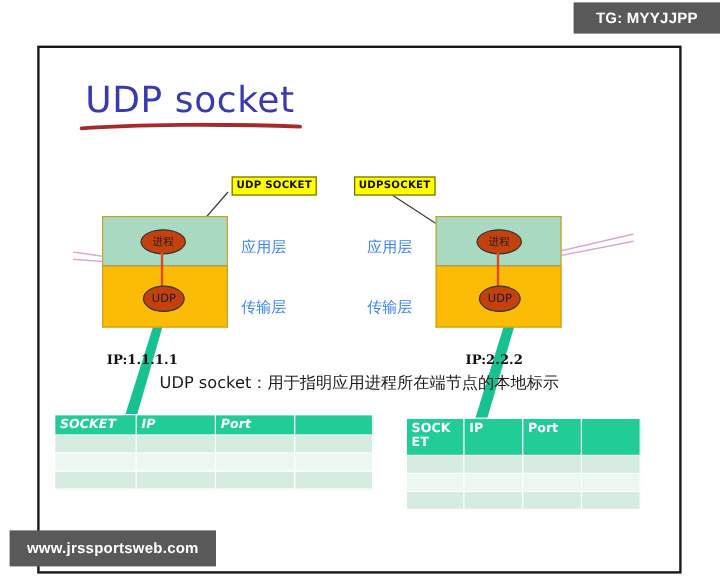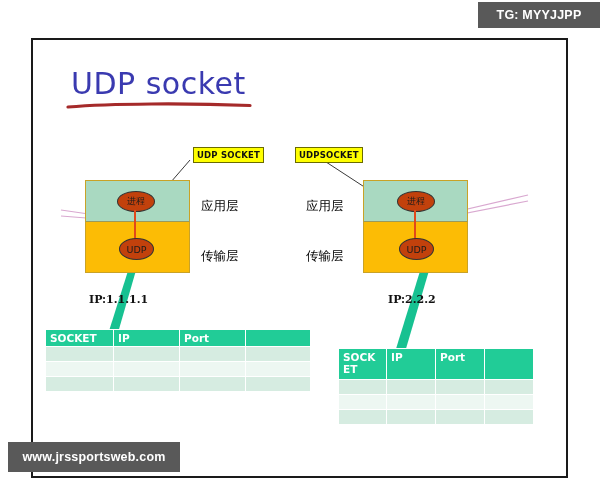--- a/index.html
+++ b/index.html
@@ -43,21 +43,21 @@
 
   
   #lines{position:absolute;left:0;top:0;width:537px;height:400px;pointer-events:none;}
 
   
   .stack{position:absolute;width:105px;height:93px;}
   .layer{position:absolute;left:0;width:105px;box-sizing:border-box;}
   .layer-app{top:0;height:41px;background:#a9d9c1;border:1px solid #c9a227;border-bottom:none;}
   .layer-tr{top:41px;height:52px;background:#fcbc05;border:1px solid #c9a227;border-top:1px solid #9a9a5a;}
   .layer-name{
-    position:absolute;font-size:12.5px;color:#000000;white-space:nowrap;
+    position:absolute;font-size:12.5px;color:#3b82f6;white-space:nowrap;
     font-family:"DejaVu Sans","Liberation Sans",sans-serif;
   }
   .ellipse{
     position:absolute;
     background:#c2410c;border:1px solid #333;border-radius:50%;
     display:flex;align-items:center;justify-content:center;
     font-size:9px;color:#1c1c1c;white-space:nowrap;
     font-family:"DejaVu Sans","Liberation Sans",sans-serif;
   }
   .e-proc{width:36px;height:19px;}
@@ -102,21 +102,21 @@
     text-align:left;padding:2px 4px;border:1px solid #ffffff;
     font-family:"DejaVu Sans","Liberation Sans",sans-serif;
     vertical-align:top;
   }
   .tbl td{
     border:1px solid #ffffff;height:14px;padding:0;
   }
   .tbl tr.r0 td{background:#d6ece1;}
   .tbl tr.r1 td{background:#edf7f2;}
   .tbl tr.r2 td{background:#d6ece1;}
-  #tbl-left{left:12px;top:289px;width:265px;}
+  #tbl-left{left:12px;top:305px;width:265px;font-style:italic;}
   #tbl-right{left:305px;top:308px;width:195px;}
   #tbl-right th{height:26px;}
 </style>
 </head>
 <body>
 
 <div id="stage">
 
   <div class="wm" id="tg-badge">TG: MYYJJPP</div>
 
@@ -161,20 +161,21 @@
       <div class="layer layer-tr"></div>
       <div class="ellipse e-proc" style="left:34px;top:11px;">进程</div>
       <div class="vlink" style="left:51px;top:30px;height:31px;"></div>
       <div class="ellipse e-udp" style="left:36px;top:58px;">UDP</div>
     </div>
     <div class="layer-name" style="left:273px;top:158px;">应用层</div>
     <div class="layer-name" style="left:273px;top:208px;">传输层</div>
     <div class="tag" style="left:262px;top:107px;">UDPSOCKET</div>
     <div class="ip" style="left:355px;top:253px;">IP:2.2.2</div>
 
+    <div id="caption">UDP socket：用于指明应用进程所在端节点的本地标示</div>
 
     <table class="tbl" id="tbl-left">
       <colgroup>
           <col style="width:68px">
           <col style="width:66px">
           <col style="width:66px">
           <col style="width:65px">
         </colgroup>
       <thead>
         <tr>

